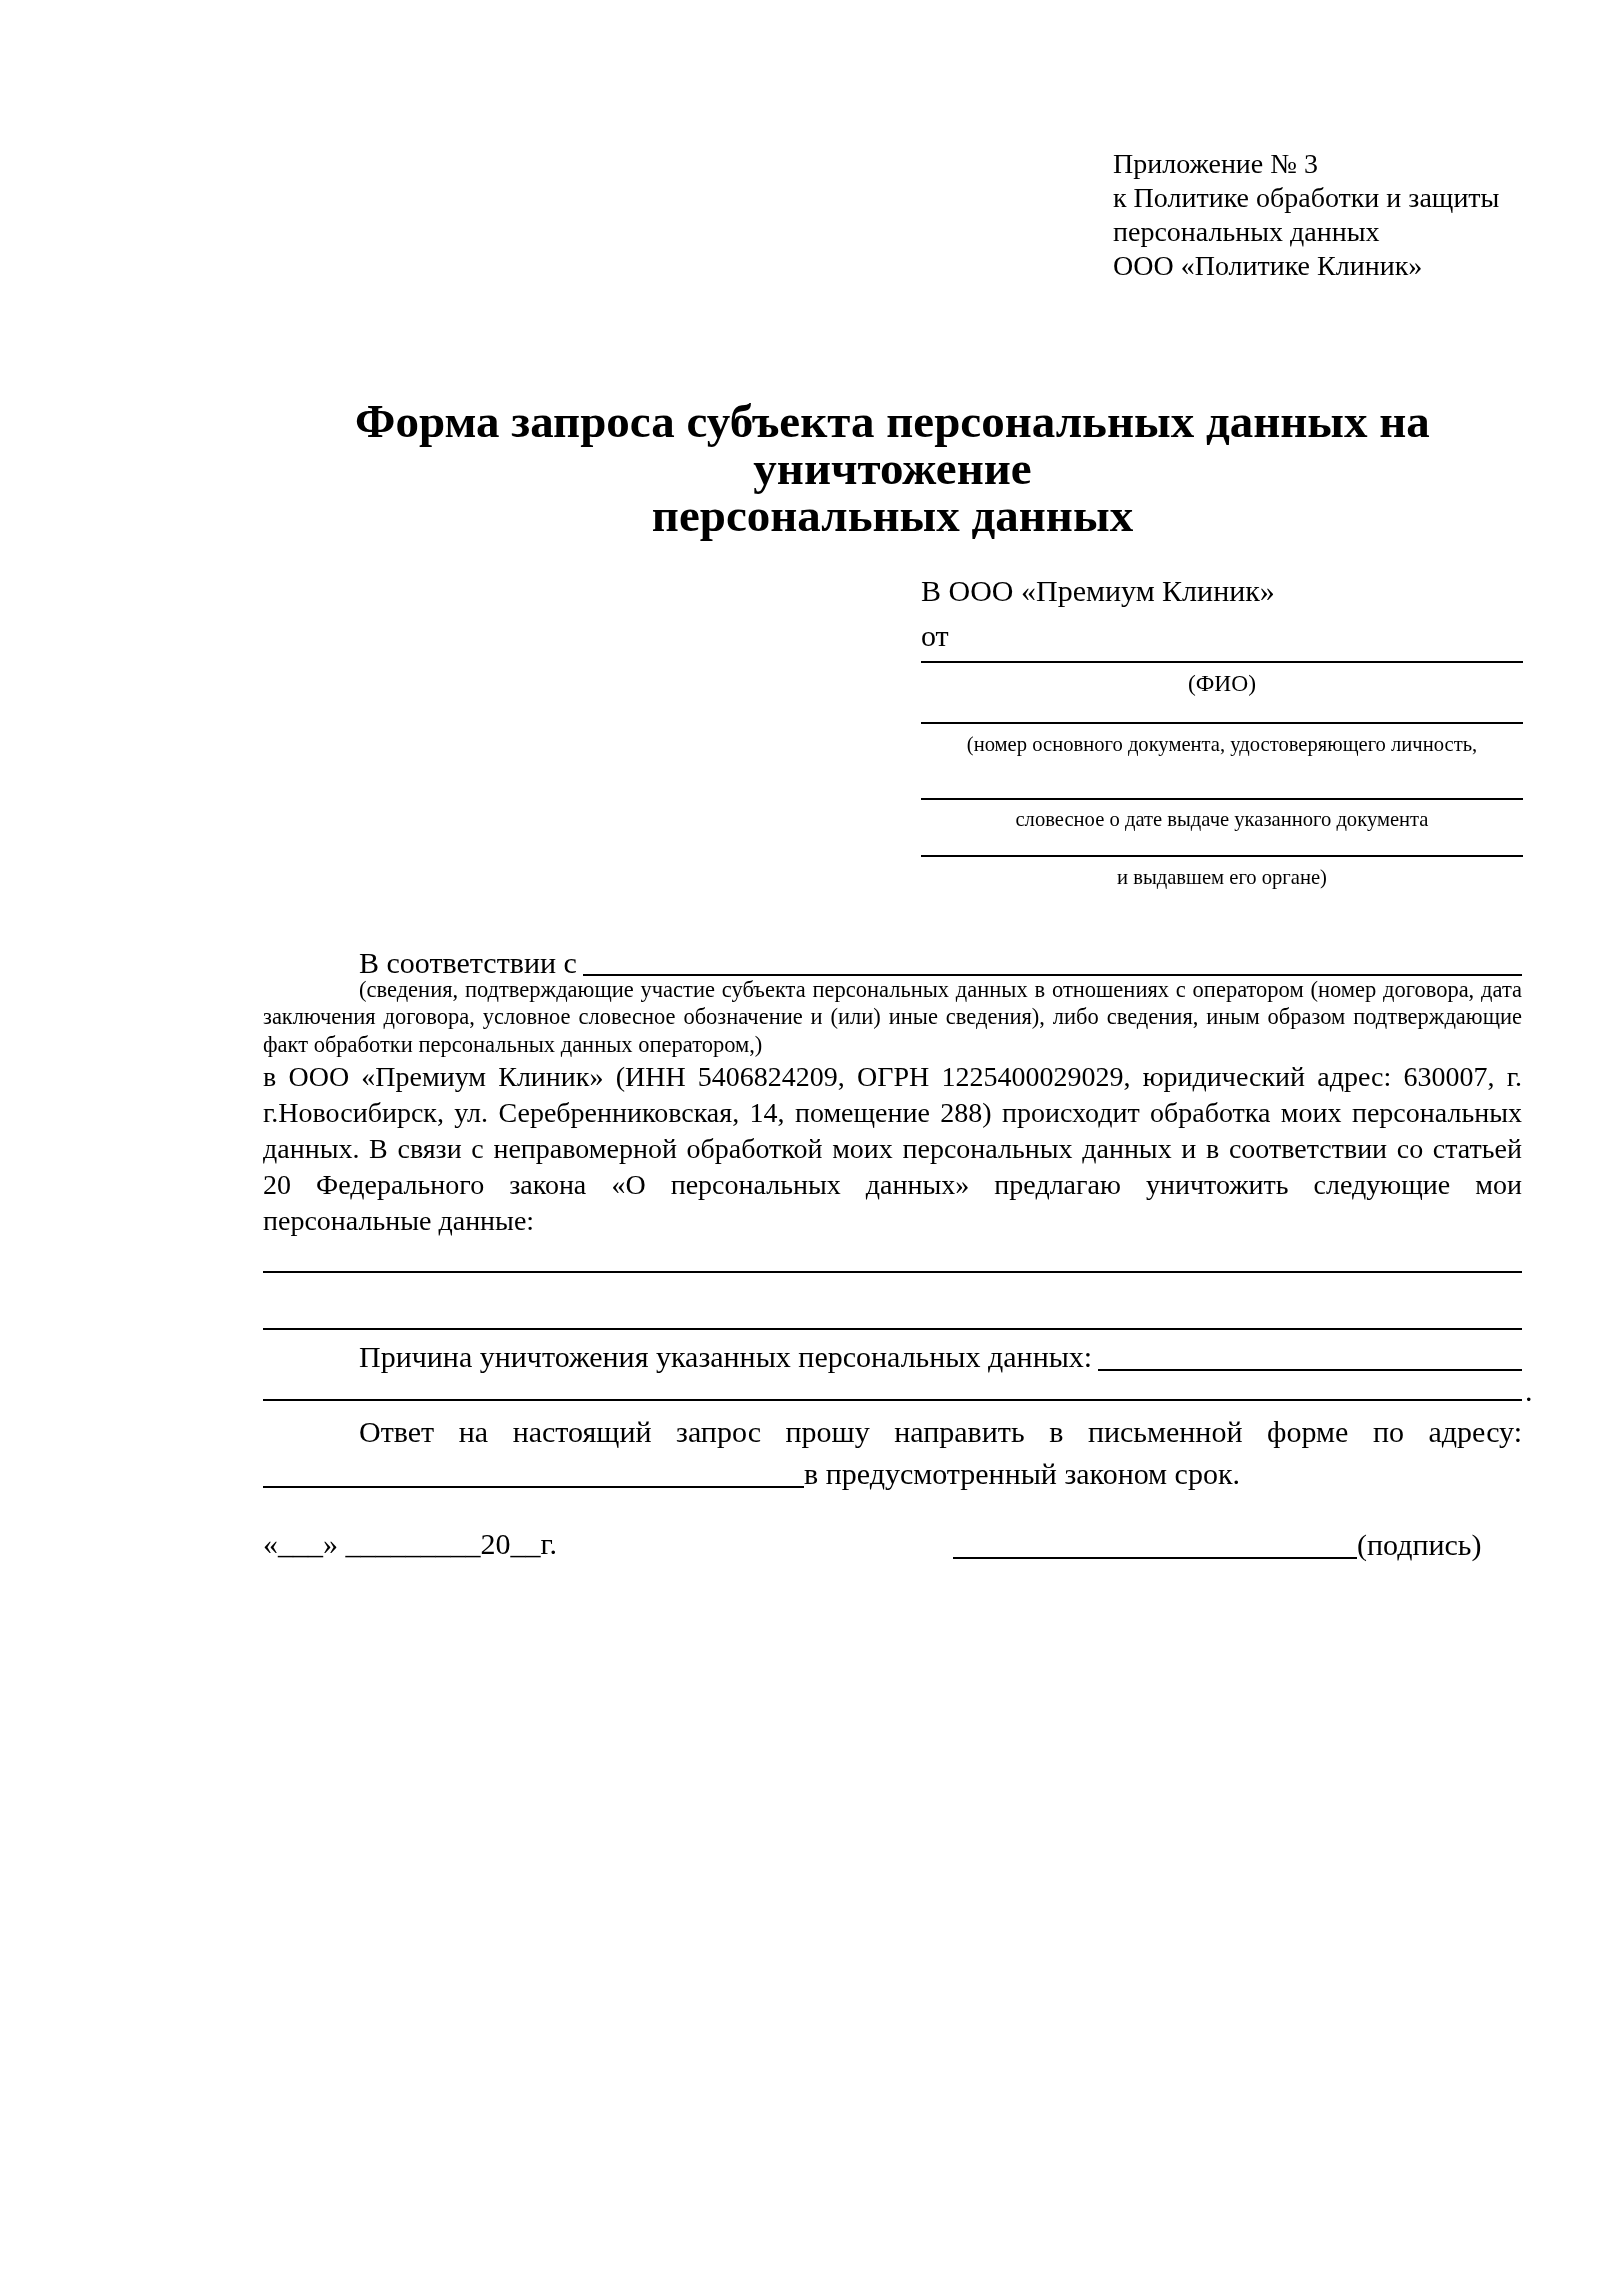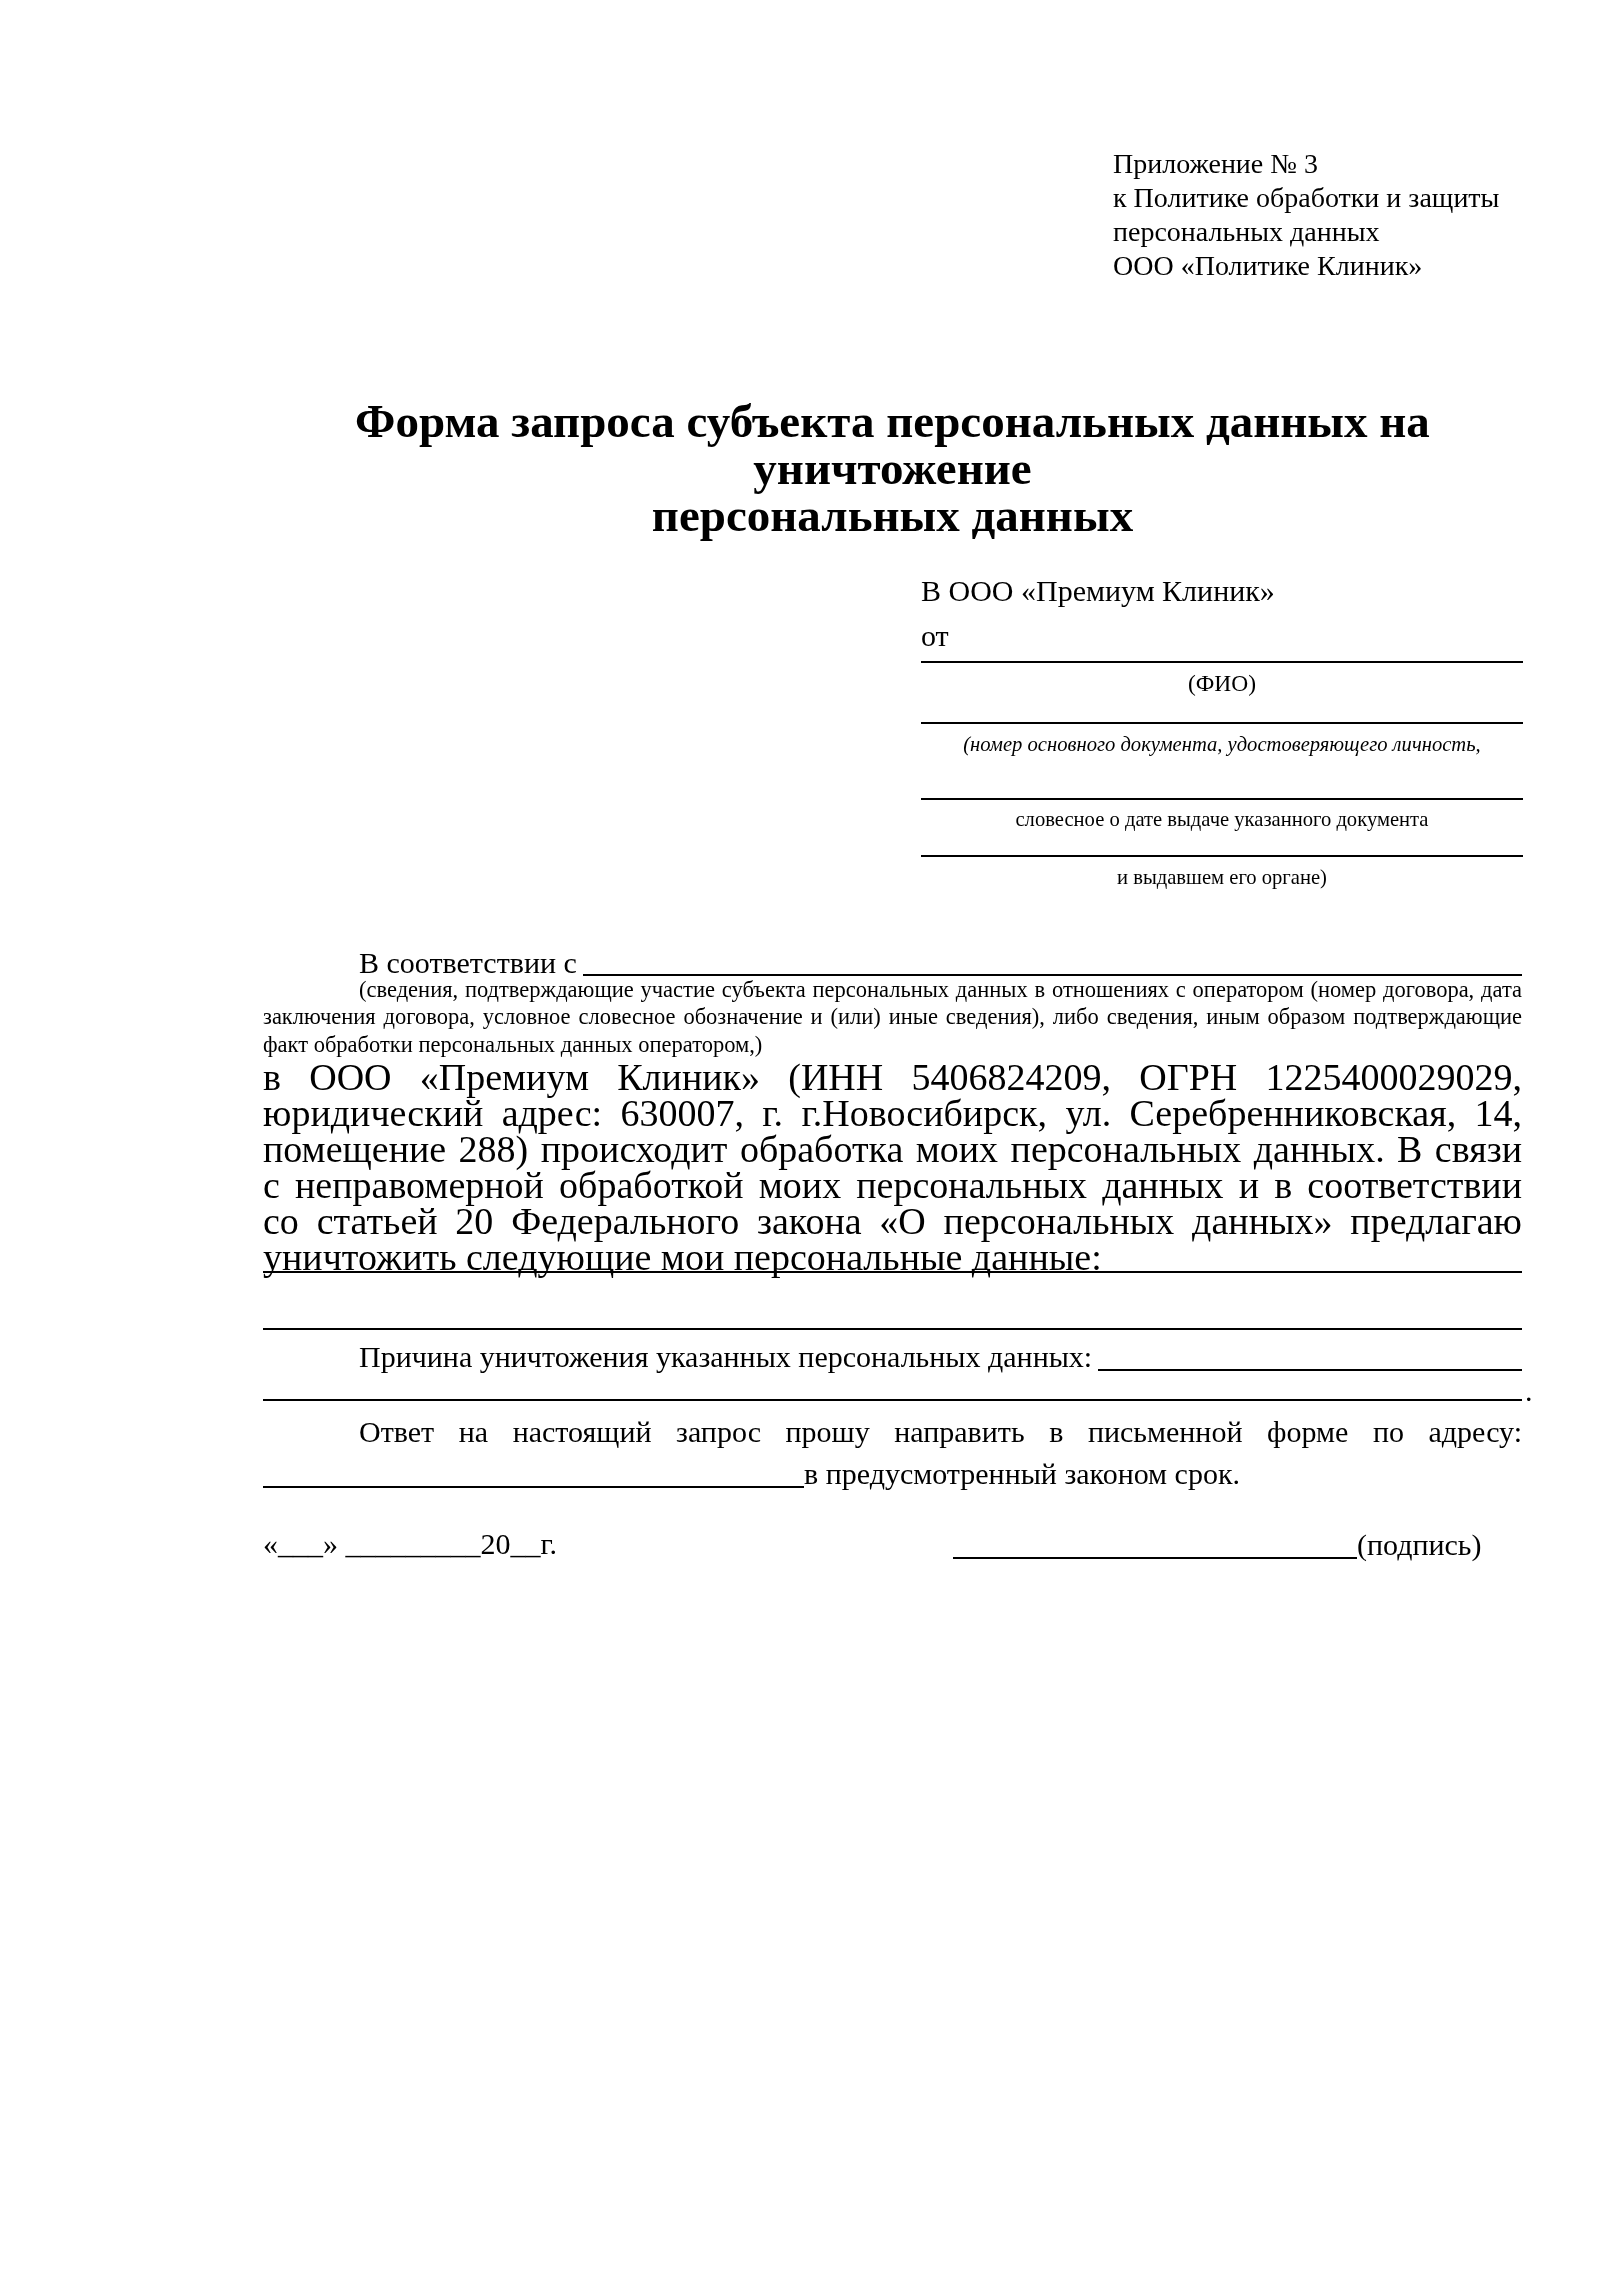--- a/index.html
+++ b/index.html
@@ -23,40 +23,40 @@
     left:231px; top:398px; width:1259px;
     text-align:center; font-weight:700;
     font-size:47px; line-height:47px;
   }
 
   .addr-org  { left:889px; top:574px; font-size:30px; white-space:nowrap; }
   .addr-from { left:889px; top:619px; font-size:30px; }
 
   .addr-caption { left:889px; width:602px; text-align:center; }
   .cap-fio  { top:670px; font-size:23.5px; }
-  .cap-doc1 { top:733px; font-size:20.6px;font-style:italic; }
+  .cap-doc1 { top:733px; font-size:20.6px; }
   .cap-doc2 { top:808px; font-size:20.6px; }
   .cap-doc3 { top:866px; font-size:20.6px; }
 
   .accordance-row {
     left:231px; top:945px; width:1259px;
     display:flex; align-items:flex-end;
     font-size:30px; line-height:35px;
   }
   .indent-label { padding-left:96px; white-space:nowrap; }
 
   .fine-print {
     left:231px; top:976px; width:1259px;
     font-size:22.5px; line-height:27.4px;
     text-align:justify; text-indent:96px;
   }
 
   .main-paragraph {
     left:231px; top:1059px; width:1259px;
-    font-size:38px; line-height:36px;
+    font-size:28px; line-height:36px;
     text-align:justify;
   }
 
   .reason-row {
     left:231px; top:1339px; width:1259px;
     display:flex; align-items:flex-end;
     font-size:30px; line-height:36px;
   }
 
   .line-period { left:1493px; top:1374px; font-size:30px; }

